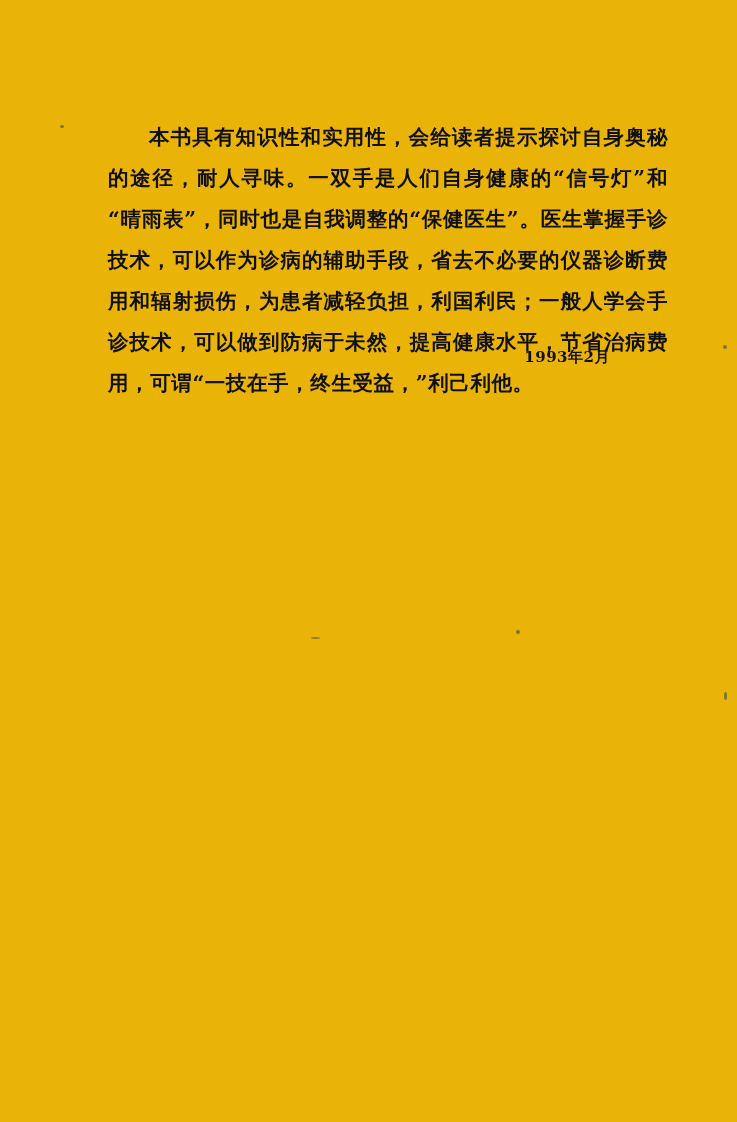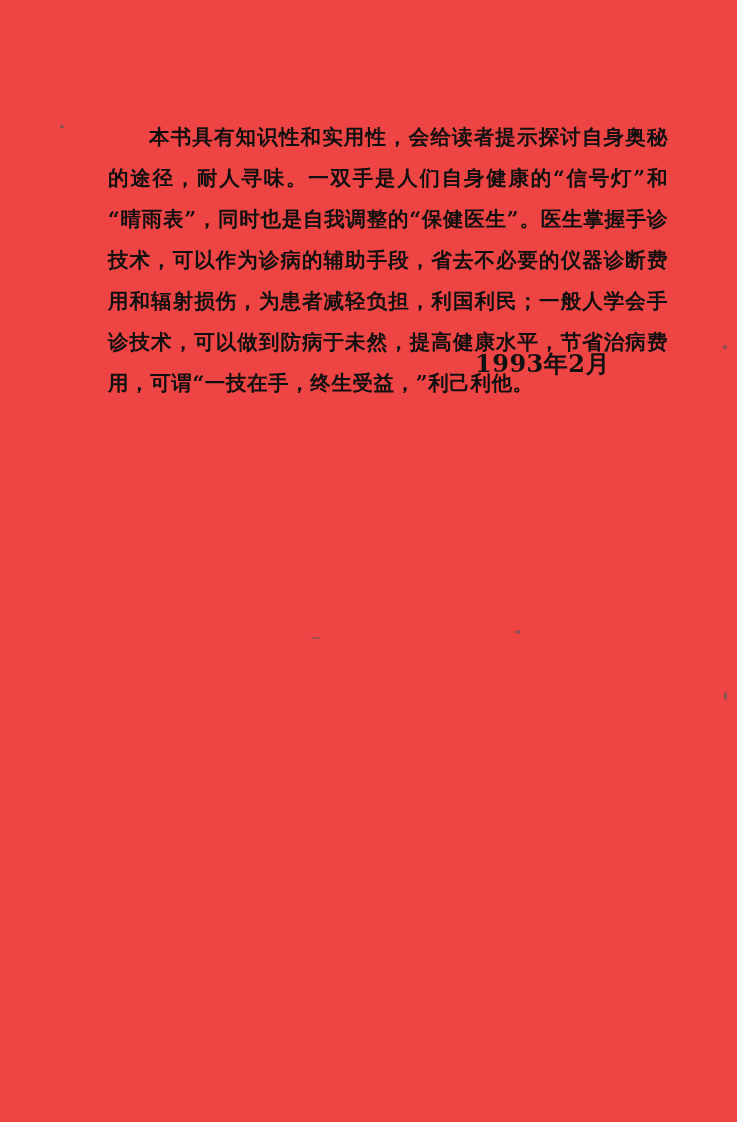--- a/index.html
+++ b/index.html
@@ -4,21 +4,21 @@
 <style>
   html, body {
     margin: 0;
     padding: 0;
     background: #ffffff;
   }
   .page {
     position: relative;
     width: 737px;
     height: 1122px;
-    background: #ef4444;
+    background: #eab308;
     overflow: hidden;
     font-family: "DejaVu Serif", serif;
   }
   
   .speck {
     position: absolute;
     background: #5a5a5a;
     border-radius: 50%;
     opacity: 0.75;
   }
@@ -46,21 +46,21 @@
   }
 
   .date-line {
     position: absolute;
     left: 108px;
     top: 348px;
     width: 560px;
     text-align: right;
     padding-right: 58px;
     box-sizing: border-box;
-    font-size: 24px;
+    font-size: 15px;
     letter-spacing: 0.5px;
     color: #111111;
     font-family: "DejaVu Serif", "Liberation Serif", serif;
     font-weight: 700;
   }
 </style>
 </head>
 <body>
 
 <div class="page">

